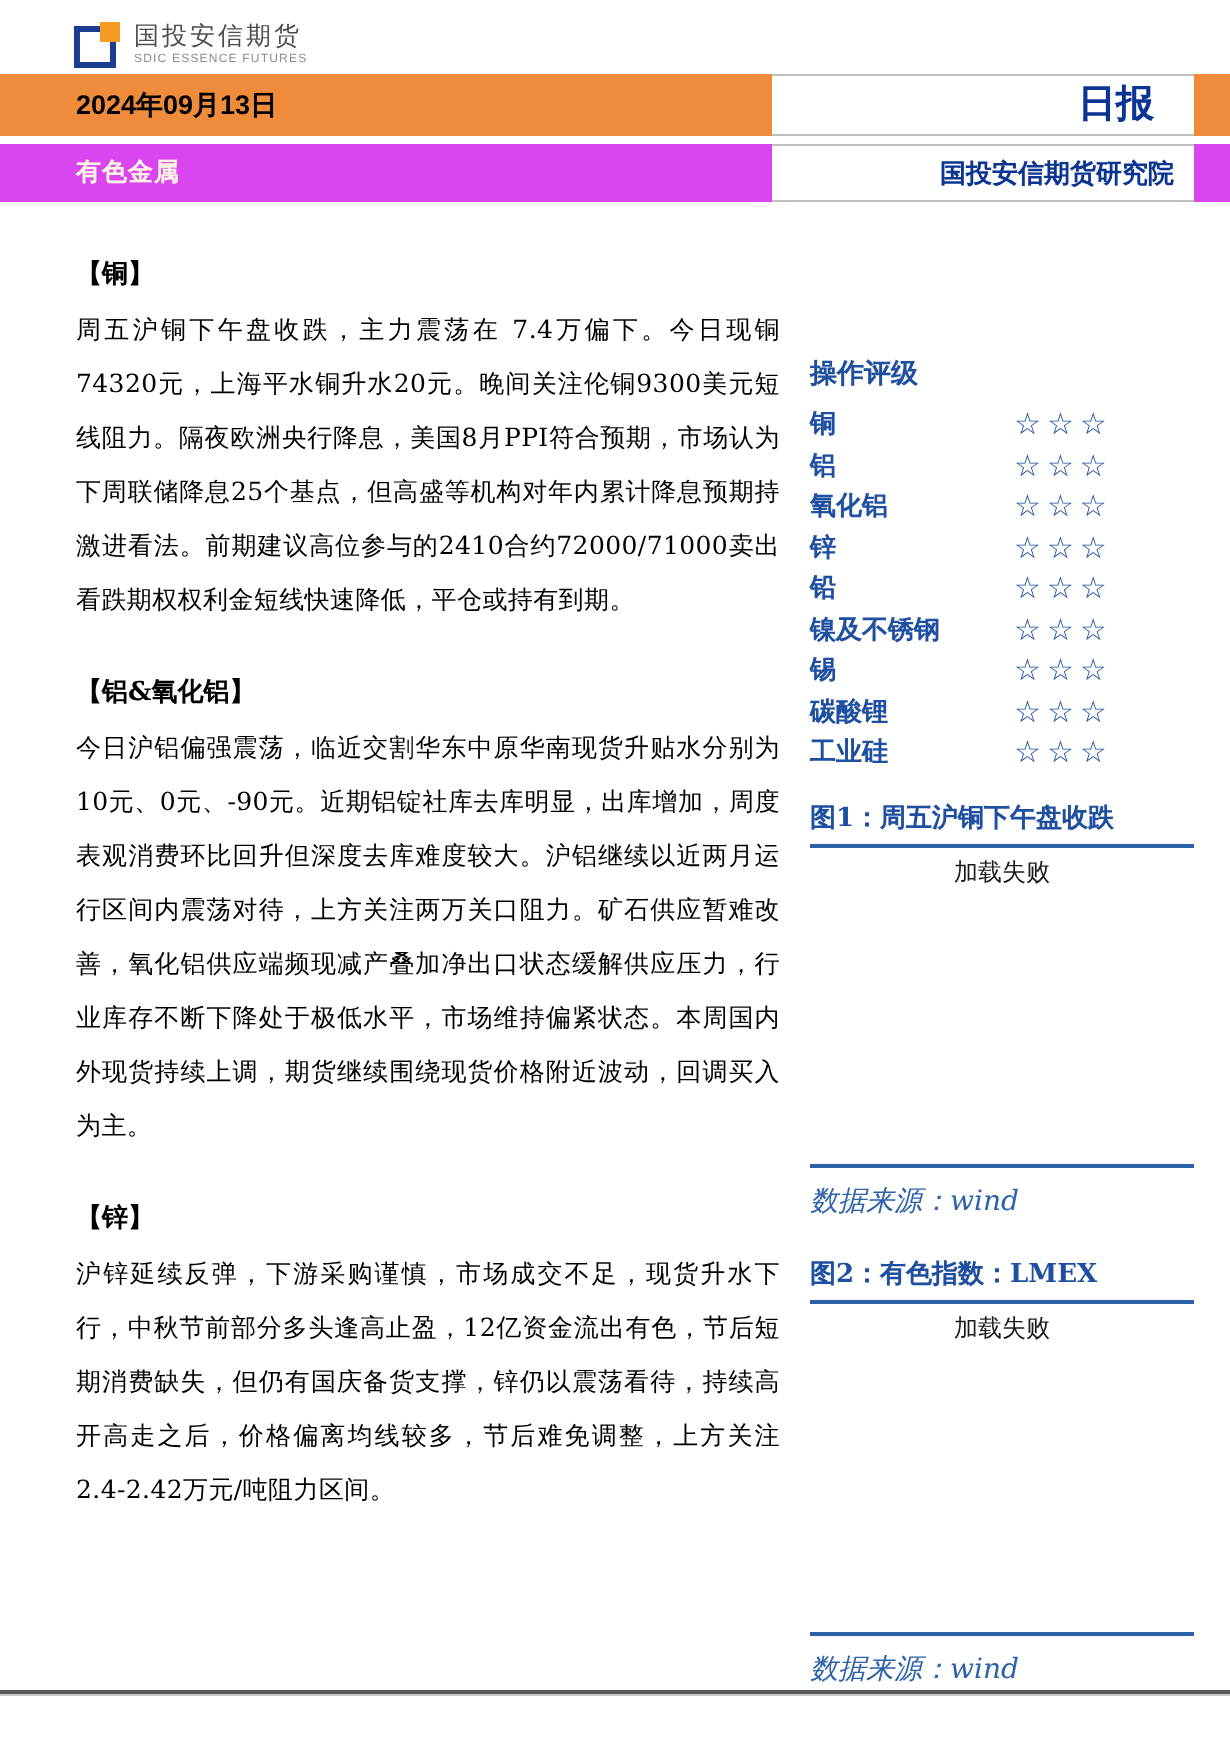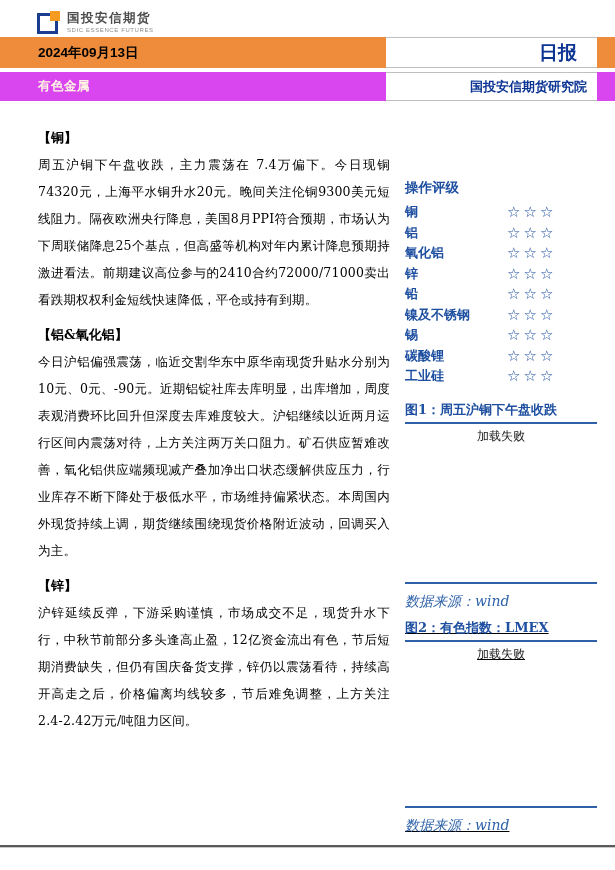--- a/index.html
+++ b/index.html
@@ -5,21 +5,21 @@
   html,body{margin:0;padding:0;background:#ffffff;}
   body{width:615px;height:870px;font-family:"Liberation Sans",sans-serif;}
   .page{position:relative;width:615px;height:870px;background:#fff;overflow:hidden;}
 
   
   .logo{position:absolute;top:11px;left:37px;display:flex;align-items:center;gap:7px;}
   .logo-mark{position:relative;width:23px;height:23px;}
   .logo-frame{position:absolute;left:0;bottom:0;width:15px;height:15px;border:3px solid #1B3D8F;background:#fff;}
   .logo-square{position:absolute;top:0;right:0;width:10px;height:10px;background:#F59A23;}
   .logo-texts{display:flex;flex-direction:column;line-height:1.1;}
-  .logo-cn{font-size:12.5px;font-weight:bold;color:#4D4D4D;letter-spacing:1.5px;}
+  .logo-cn{font-size:12.5px;font-weight:normal;color:#4D4D4D;letter-spacing:1.5px;}
   .logo-en{font-size:6px;color:#8C8C8C;letter-spacing:0.6px;margin-top:1px;}
 
   
   .bar{position:absolute;left:0;width:615px;}
   .bar-orange{top:37px;height:31px;background:#EE8C3C;}
   .bar-blue{top:72px;height:29px;background:#d946ef;}
   .bar-date{position:absolute;left:38px;top:0;height:31px;line-height:31px;
             font-size:13.5px;font-weight:bold;color:#000000;}
   .bar-category{position:absolute;left:38px;top:0;height:29px;line-height:29px;
             font-size:12.5px;font-weight:bold;color:#FFF4E4;letter-spacing:0.5px;}
@@ -28,34 +28,34 @@
   .whitebox-1{top:0;height:31px;}
   .whitebox-2{top:0;height:29px;}
   .report-type{display:block;text-align:right;padding-right:20px;line-height:29px;
             font-size:19px;font-weight:bold;color:#0B3493;}
   .institute{display:block;text-align:right;padding-right:10px;line-height:27px;
             font-size:13px;font-weight:bold;color:#0B3493;}
 
   
   .main-left{position:absolute;top:124px;left:38px;width:352px;
              font-family:"DejaVu Serif",serif;color:#000;}
-  .article + .article{margin-top:8px;}
+  .article + .article{margin-top:20px;}
   .article-title{font-size:13px;font-weight:bold;line-height:27px;}
   .article-body{font-size:12.5px;line-height:27px;text-align:justify;letter-spacing:0.2px;}
 
   
   .main-right{position:absolute;top:178px;left:405px;width:192px;
               font-family:"DejaVu Serif",serif;}
   .rating-title{font-size:13.5px;font-weight:bold;color:#1E4FA0;height:18px;line-height:18px;margin-bottom:6px;}
   .rating-row{display:flex;align-items:center;height:20.5px;}
   .rating-name{width:102px;font-size:13px;font-weight:bold;color:#1E4FA0;}
   .rating-stars{font-size:15px;color:#1E4FA0;letter-spacing:3px;white-space:nowrap;}
 
   .figure{margin-top:14px;}
-  .figure + .figure{margin-top:10px;text-decoration:underline;}
+  .figure + .figure{margin-top:20px;}
   .figure-title{font-size:13px;font-weight:bold;color:#1E4FA0;height:18px;line-height:18px;}
   .figure-rule{border-bottom:2px solid #2E62A8;margin-top:3px;}
   .figure-body{position:relative;border-bottom:2px solid #2E62A8;}
   .figure-body-1{height:158px;}
   .figure-body-2{height:164px;}
   .figure-placeholder{padding-top:4px;text-align:center;font-size:12px;color:#1a1a1a;}
   .figure-source{margin-top:9px;font-size:14px;font-style:italic;color:#2E62A8;height:16px;line-height:16px;}
 
   
   .footer-rule{position:absolute;top:845px;left:0;width:615px;height:0;

